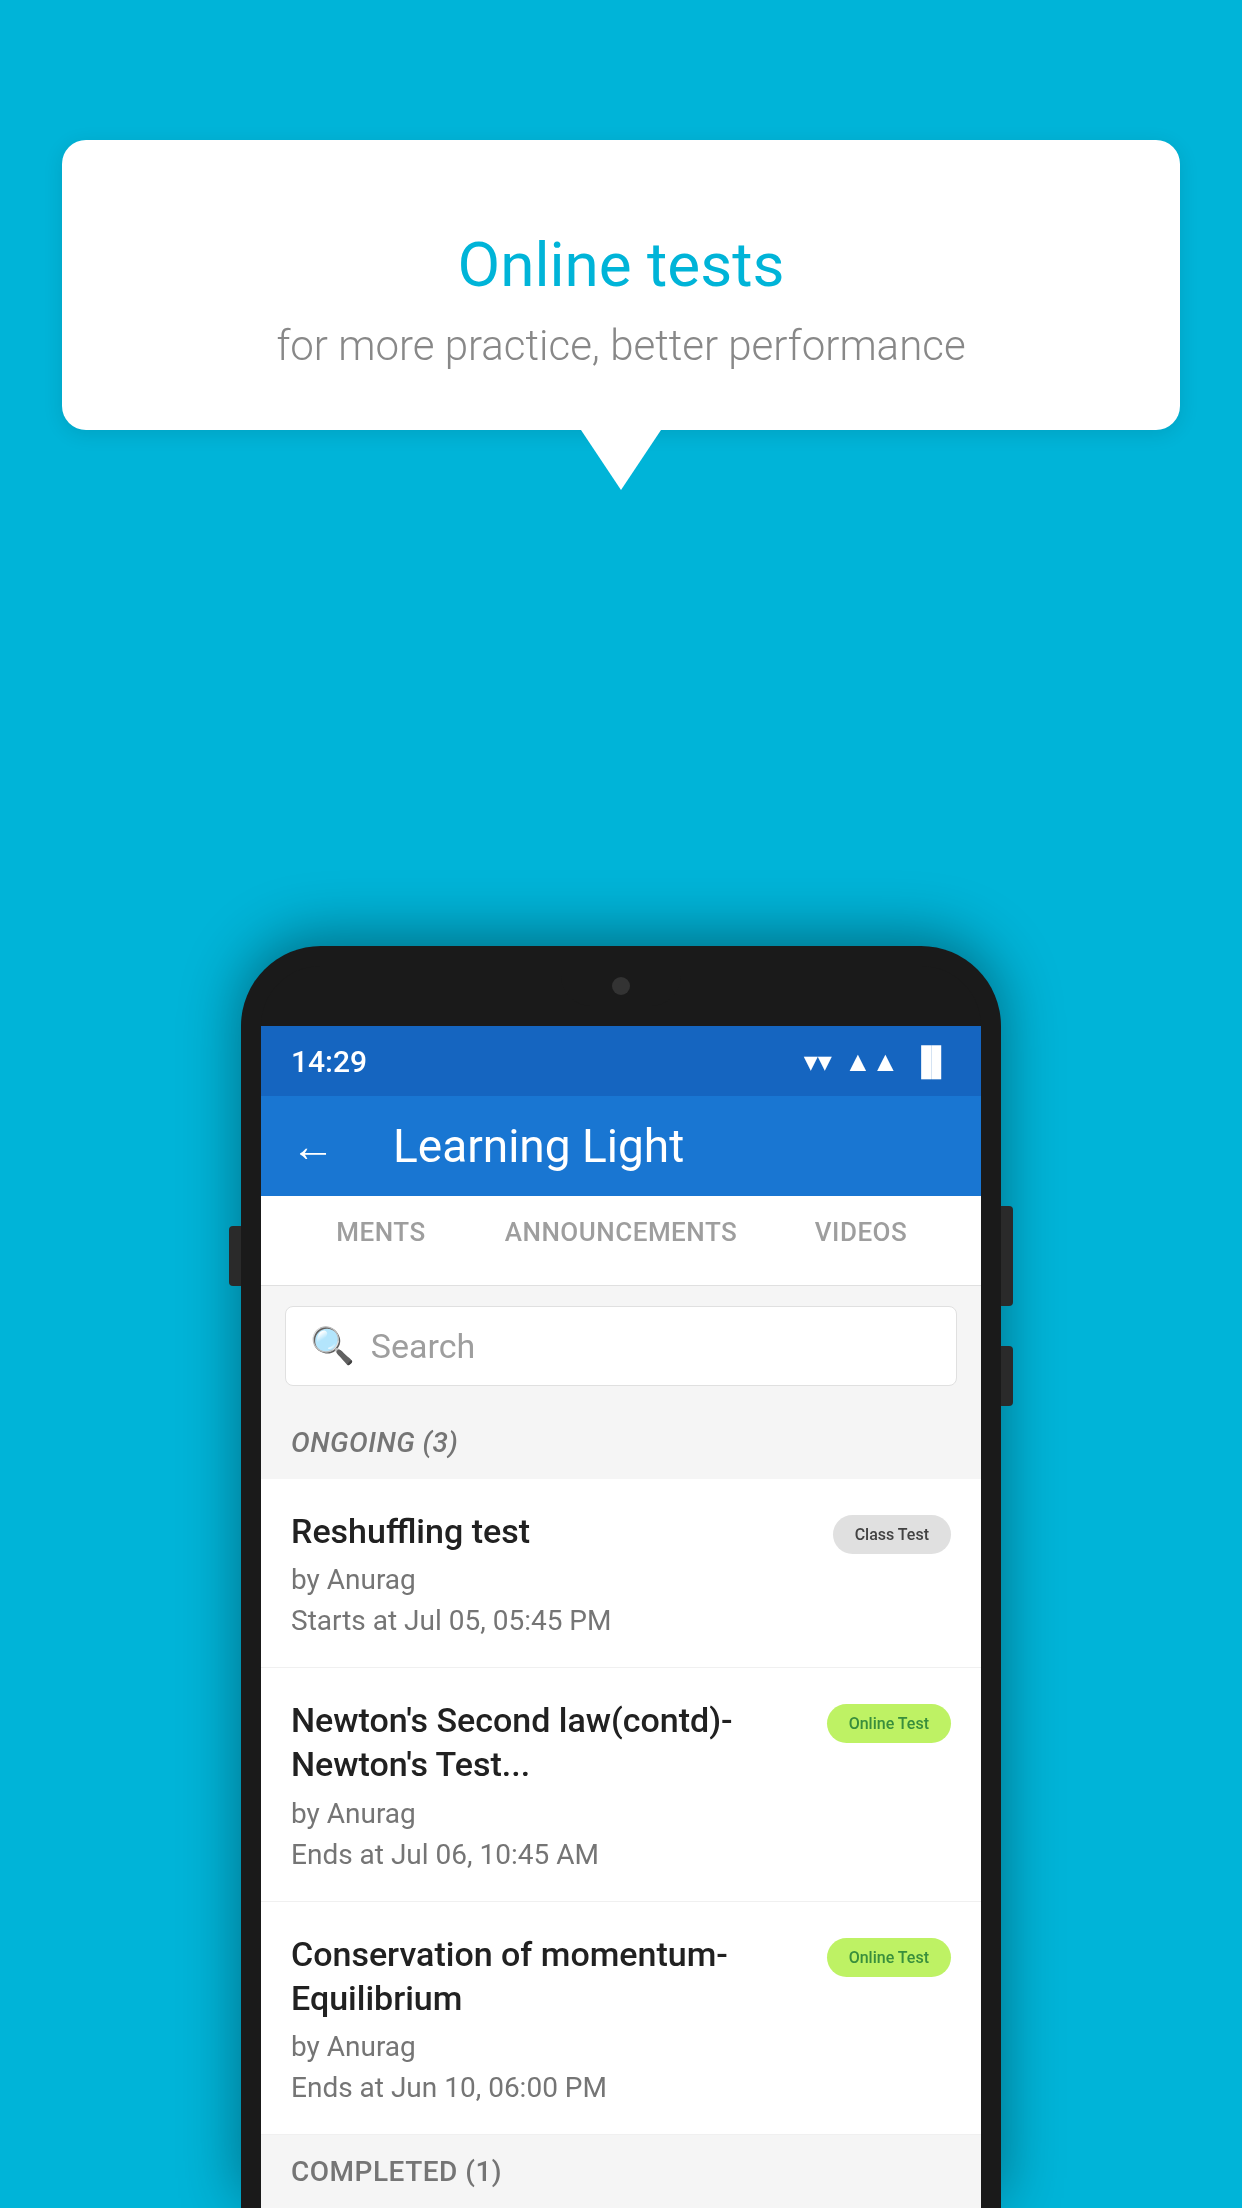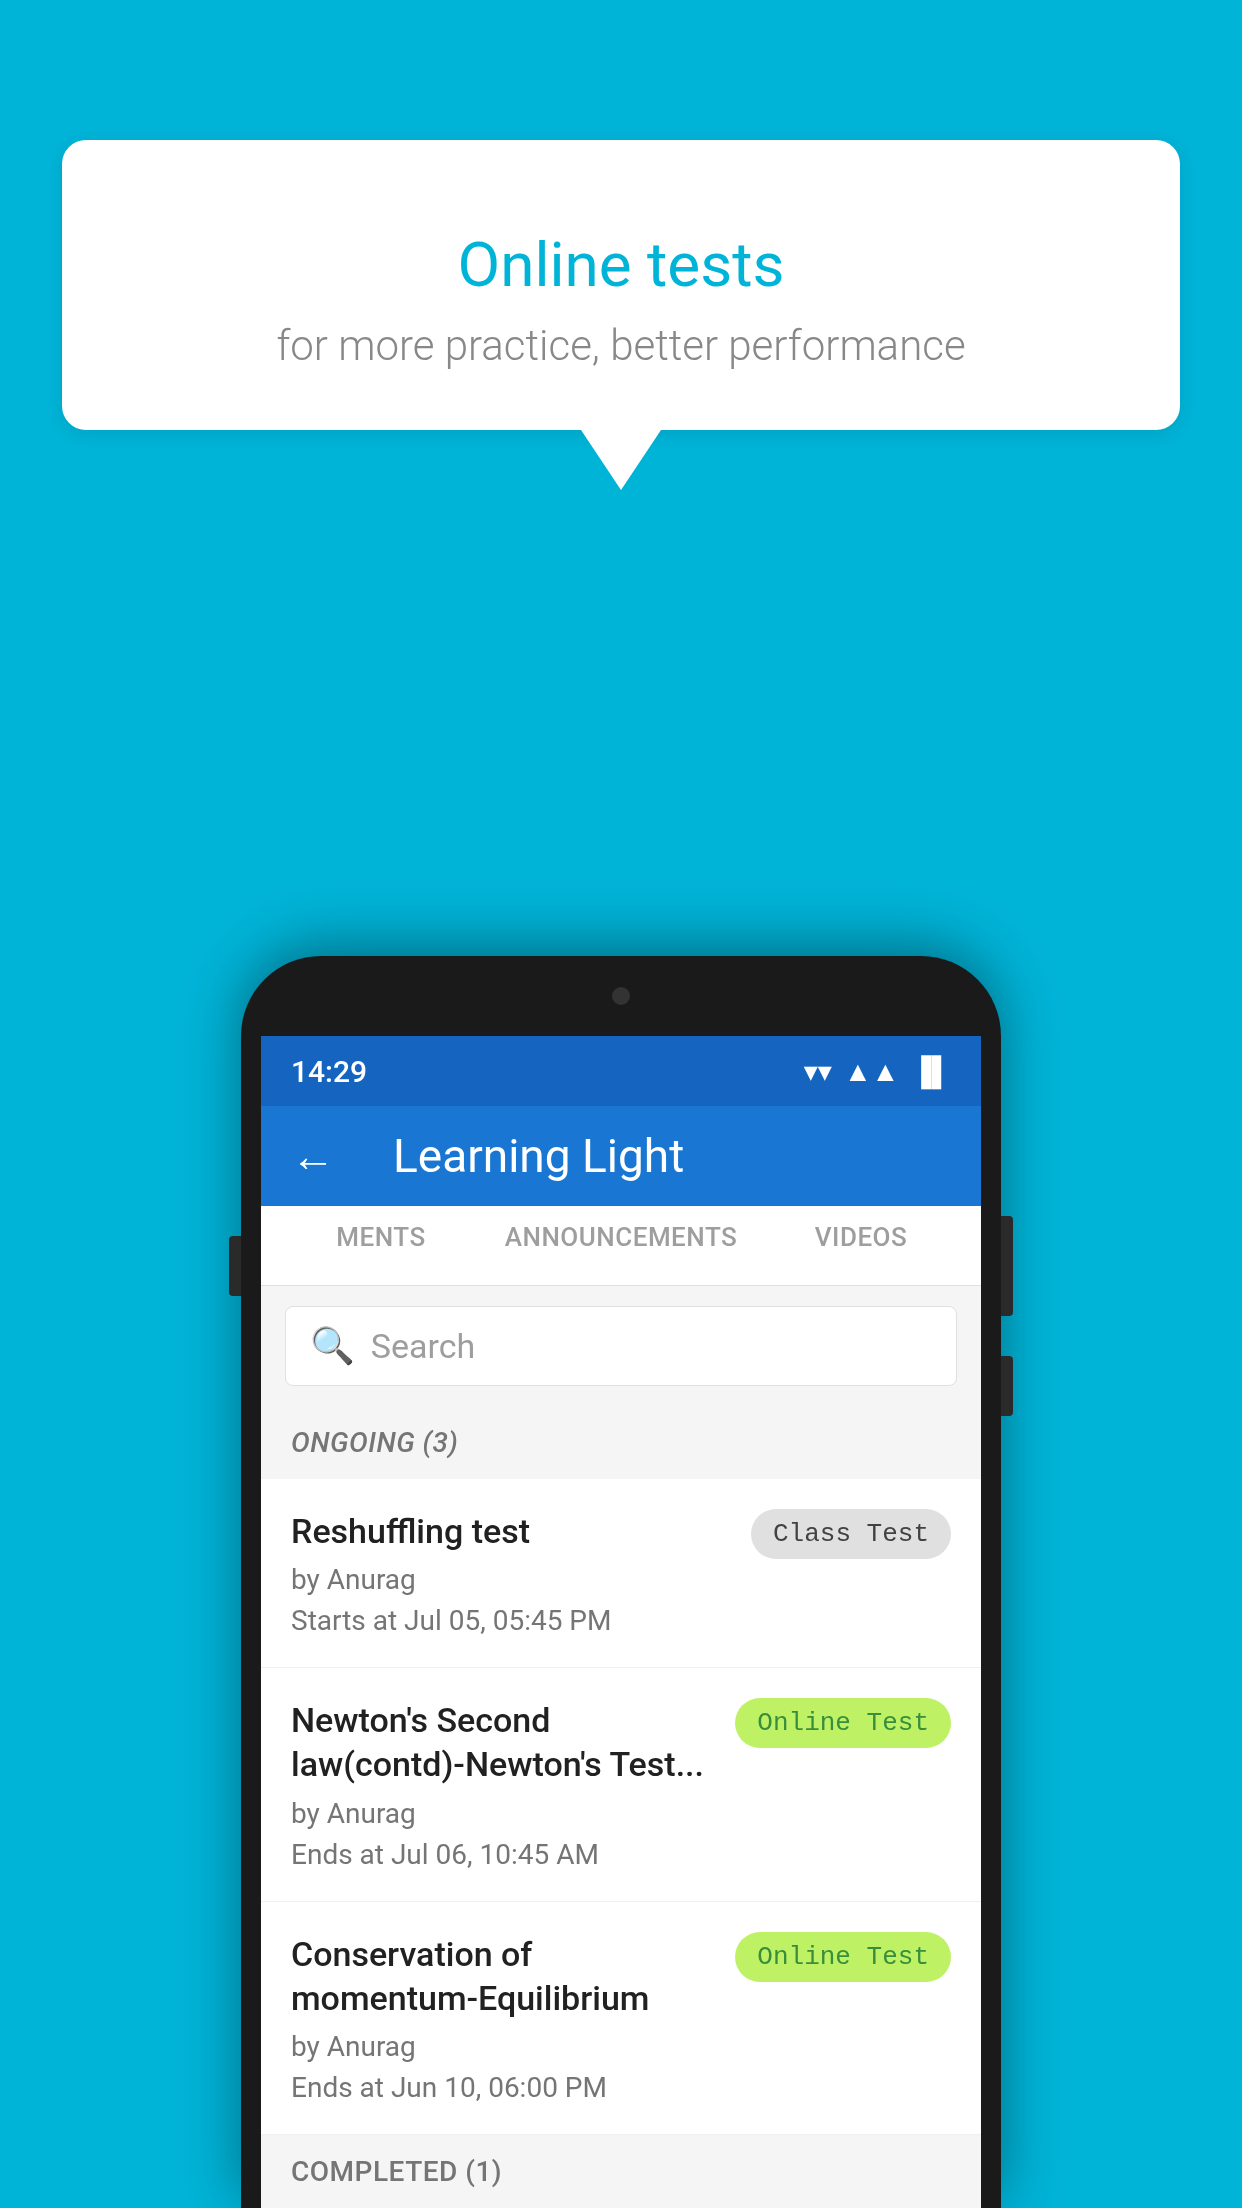--- a/index.html
+++ b/index.html
@@ -154,21 +154,21 @@
     .app-title {
       color: white;
       font-size: 46px;
       font-weight: 400;
       margin-left: 28px;
     }
 
     
     .tab-bar {
       background: white;
-      height: 80px;
+      height: 90px;
       display: flex;
       align-items: center;
       border-bottom: 1px solid #e0e0e0;
       overflow: hidden;
     }
 
     .tab-item {
       flex: 1;
       height: 100%;
       display: flex;
@@ -263,25 +263,25 @@
     }
 
     .test-time {
       font-size: 28px;
       color: #757575;
     }
 
     .test-badge {
       border-radius: 30px;
       padding: 10px 22px;
-      font-size: 26px;
+      font-size: 16px;
       font-weight: 500;
       white-space: nowrap;
+      margin-top: 6px;
       flex-shrink: 0;
-      font-family: Liberation Mono, monospace;
     }
 
     .badge-class {
       background: #e0e0e0;
       color: #424242;
     }
 
     .badge-online {
       background: #bef264;
       color: #388e3c;

